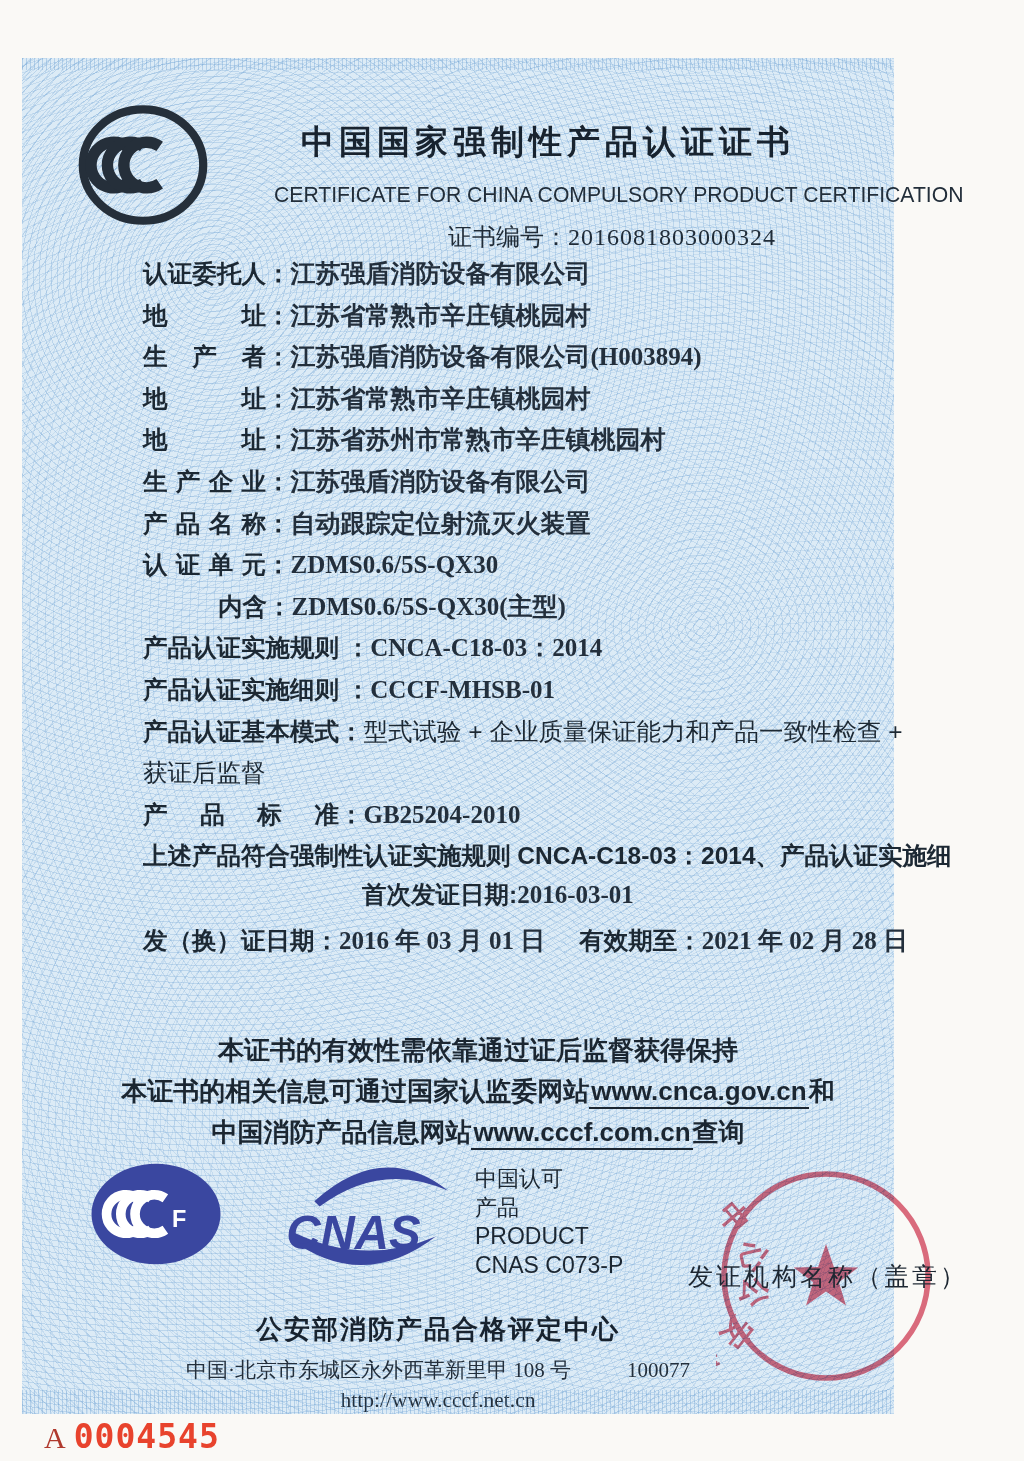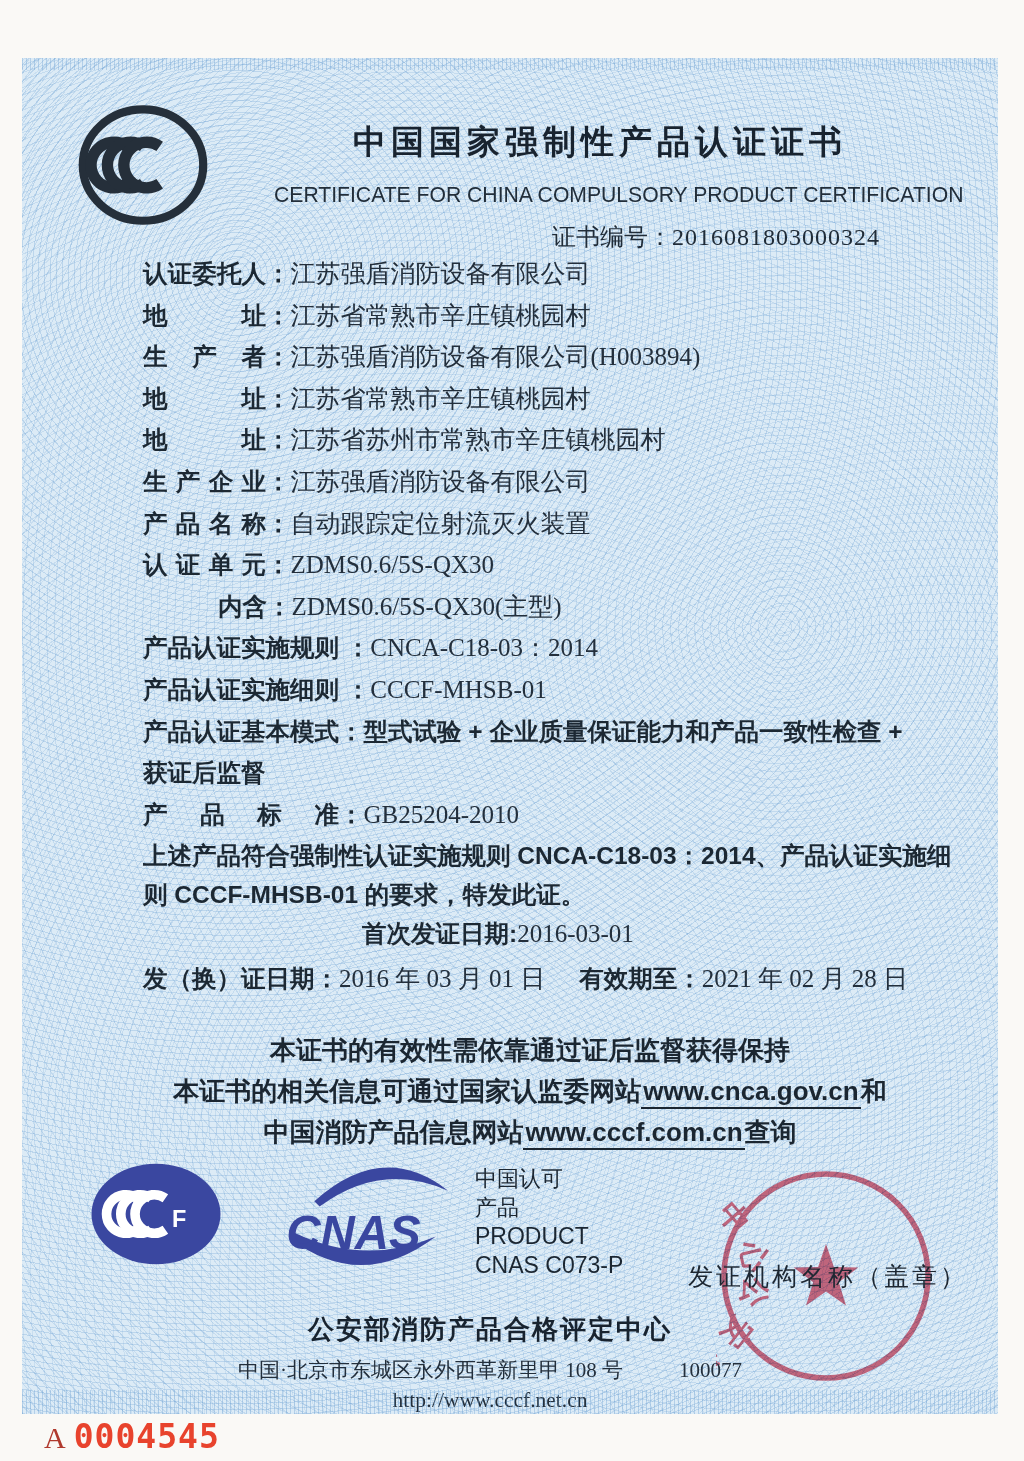--- a/index.html
+++ b/index.html
@@ -5,21 +5,21 @@
   html,body{margin:0;padding:0;}
   body{
     width:1024px;height:1461px;position:relative;overflow:hidden;
     background:#faf9f6;
     font-family:"Liberation Sans",sans-serif;
     color:#1e2a36;
     -webkit-font-smoothing:antialiased;
   }
   
   .cert{
-    position:absolute;left:22px;top:58px;width:976px;height:1356px;
+    position:absolute;left:22px;top:58px;width:872px;height:1356px;
     background-color:#dcebf6;
     background-image:
       repeating-radial-gradient(circle at 22% 16%, rgba(112,163,212,.30) 0 1px, rgba(0,0,0,0) 1px 6px),
       repeating-radial-gradient(circle at 78% 42%, rgba(112,163,212,.24) 0 1px, rgba(0,0,0,0) 1px 8px),
       repeating-radial-gradient(circle at 40% 78%, rgba(112,163,212,.22) 0 1px, rgba(0,0,0,0) 1px 7px),
       repeating-radial-gradient(circle at 95% 90%, rgba(112,163,212,.18) 0 1px, rgba(0,0,0,0) 1px 9px);
   }
   .cert::before,.cert::after{
     content:"";position:absolute;left:0;right:0;
     background:repeating-linear-gradient(90deg, rgba(112,163,212,.38) 0 1px, rgba(0,0,0,0) 1px 4px);
@@ -47,26 +47,26 @@
 
   
   .body{position:absolute;left:121px;right:36px;top:197px;}
   .row{line-height:38.6px;white-space:nowrap;}
   .lbl{
     display:inline-block;width:123px;
     font-weight:bold;font-size:24.5px;color:#1c2833;
     text-align:justify;text-align-last:justify;vertical-align:baseline;
   }
   .cl{font-weight:bold;font-size:24.5px;color:#1c2833;white-space:pre;}
-  .val{font-family:"Liberation Serif",serif;font-size:25px;color:#232f3c;}
+  .val{font-family:"Liberation Serif",serif;font-size:25px;color:#232f3c;font-weight:bold;}
   .r-ind{padding-left:75px;}
   .r-ind .lbl{width:auto;text-align-last:auto;}
   .r-w .lbl{width:196px;}
-  .r-cont .val{font-family:"Liberation Sans",sans-serif;font-weight:bold;font-size:24.5px;color:#1c2833;text-align:center;}
-  .v-hei .val{font-family:"Liberation Sans",sans-serif;font-weight:bold;font-size:24.5px;color:#1c2833;}
+  .r-cont .val{font-family:"Liberation Sans",sans-serif;font-weight:normal;font-size:24.5px;color:#1c2833;text-align:center;}
+  .v-hei .val{font-family:"Liberation Sans",sans-serif;font-weight:normal;font-size:24.5px;color:#1c2833;}
   .statement{line-height:38.6px;font-weight:bold;font-size:24.5px;color:#1c2833;white-space:nowrap;}
   .r-first{padding-left:219px;}
   .r-dates{margin-top:4px;}
   .gap-l{margin-left:34px;}
 
   
   .notice{position:absolute;left:30px;right:-10px;top:972px;text-align:center;}
   .notice div{line-height:41px;font-weight:bold;font-size:26px;color:#1b2631;white-space:nowrap;}
   .notice .url{
     font-family:"Liberation Sans",sans-serif;
@@ -133,21 +133,20 @@
     <div class="row"><span class="lbl">认证单元</span><span class="cl">：</span><span class="val">ZDMS0.6/5S-QX30</span></div>
     <div class="row r-ind"><span class="lbl">内含</span><span class="cl">：</span><span class="val">ZDMS0.6/5S-QX30(主型)</span></div>
     <div class="row r-w"><span class="lbl">产品认证实施规则</span><span class="cl"> ：</span><span class="val">CNCA-C18-03：2014</span></div>
     <div class="row r-w"><span class="lbl">产品认证实施细则</span><span class="cl"> ：</span><span class="val">CCCF-MHSB-01</span></div>
     <div class="row r-w v-hei"><span class="lbl">产品认证基本模式</span><span class="cl">：</span><span class="val">型式试验 + 企业质量保证能力和产品一致性检查 +</span></div>
     <div class="row r-cont"><span class="val">获证后监督</span></div>
     <div class="row r-w"><span class="lbl">产品标准</span><span class="cl">：</span><span class="val">GB25204-2010</span></div>
 
     <div class="statement">
       <div>上述产品符合强制性认证实施规则 CNCA-C18-03：2014、产品认证实施细</div>
-      <div>则 CCCF-MHSB-01 的要求，特发此证。</div>
     </div>
 
     <div class="row r-first">
       <span class="cl">首次发证日期</span><span class="cl">:</span><span class="val">2016-03-01</span>
     </div>
 
     <div class="row r-dates">
       <span class="cl">发（换）证日期：</span><span class="val">2016 年 03 月 01 日</span><span class="cl gap-l">有效期至：</span><span class="val">2021 年 02 月 28 日</span>
     </div>
   </div>

